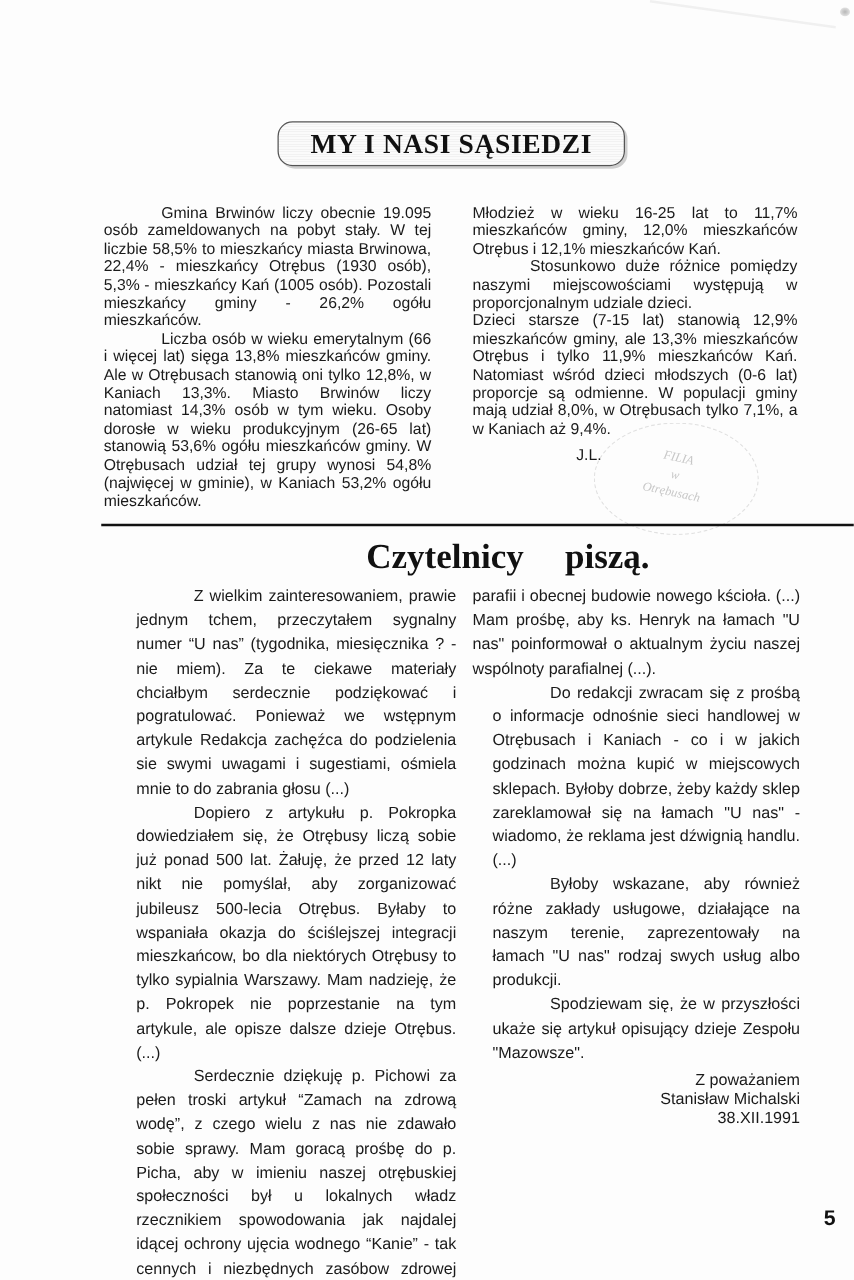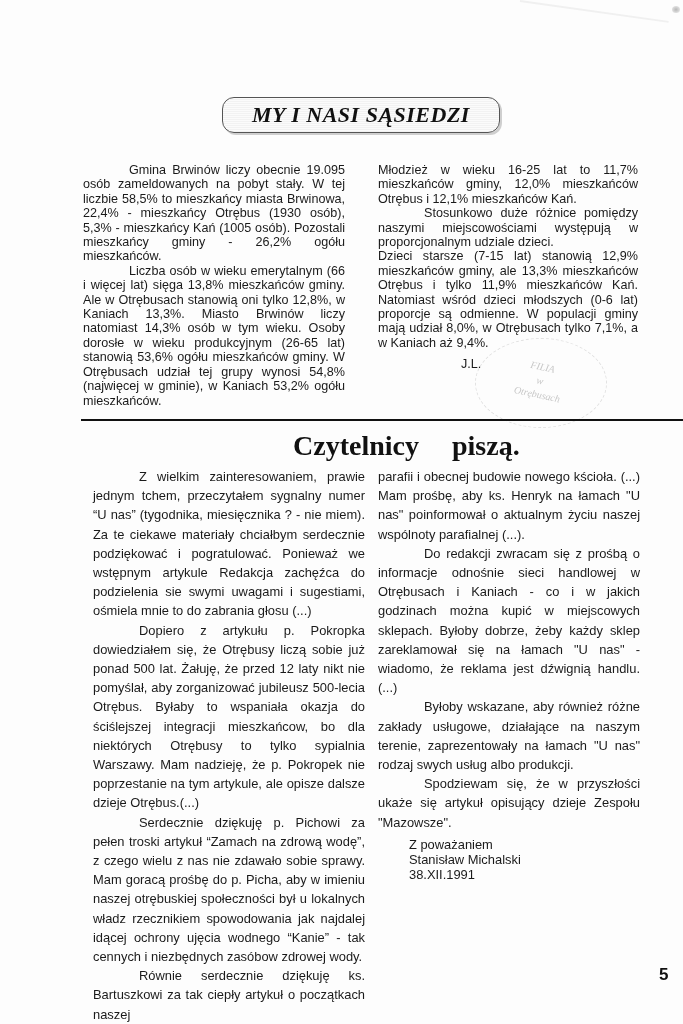--- a/index.html
+++ b/index.html
@@ -8,21 +8,20 @@
     font-family: "Liberation Sans", sans-serif; color: #1a1a1a;
   }
   .page { position: absolute; inset: 0; background: #fdfdfd; }
 
   .section-title-box {
     position: absolute; left: 222px; top: 97px; width: 276px; height: 34px;
     border: 1.5px solid #555; border-radius: 12px;
     background: repeating-linear-gradient(0deg, #f2f2f2 0 1px, #fbfbfb 1px 2px);
     display: flex; align-items: center; justify-content: center;
     box-shadow: 2px 2px 0 #cfcfcf;
-    font-style: italic;
   }
   .section-title {
     font-family: "Liberation Serif", serif; font-weight: bold; font-size: 22px;
     letter-spacing: 0.5px; color: #111;
   }
 
   .col {
     position: absolute; font-size: 12.6px; line-height: 14.4px; text-align: justify;
   }
   .col p { margin: 0; }
@@ -49,24 +48,24 @@
 
   .letter-title {
     position: absolute; left: 293px; top: 430px; font-family: "Liberation Serif", serif;
     font-weight: bold; font-size: 28px; word-spacing: 26px; color: #111;
   }
 
   .lcol {
     position: absolute; font-size: 12.9px; line-height: 19.2px; text-align: justify;
   }
   .lcol p { margin: 0; }
-  .lcol p.indent { text-indent: 46px; }
+  .lcol p.indent { text-indent: 46px; margin-left: 16px; }
   .lcol3 { left: 93px; top: 467px; width: 272px; }
   .lcol4 { left: 378px; top: 467px; width: 262px; }
-  .closing { padding-left: 31px; text-align: left; line-height: 15px; margin-top: 5px !important; }
+  .closing { padding-left: 31px; text-align: right; line-height: 15px; margin-top: 5px !important; }
 
   .page-number {
     position: absolute; left: 659px; top: 965px; font-weight: bold; font-size: 17px; color: #111;
   }
   .smudge {
     position: absolute; left: 672px; top: 6px; width: 8px; height: 7px; border-radius: 50%;
     background: radial-gradient(#999, #eee); opacity: 0.7;
   }
   .fold-line {
     position: absolute; left: 520px; top: 0; width: 150px; height: 2px; background: #f0f0f0;

